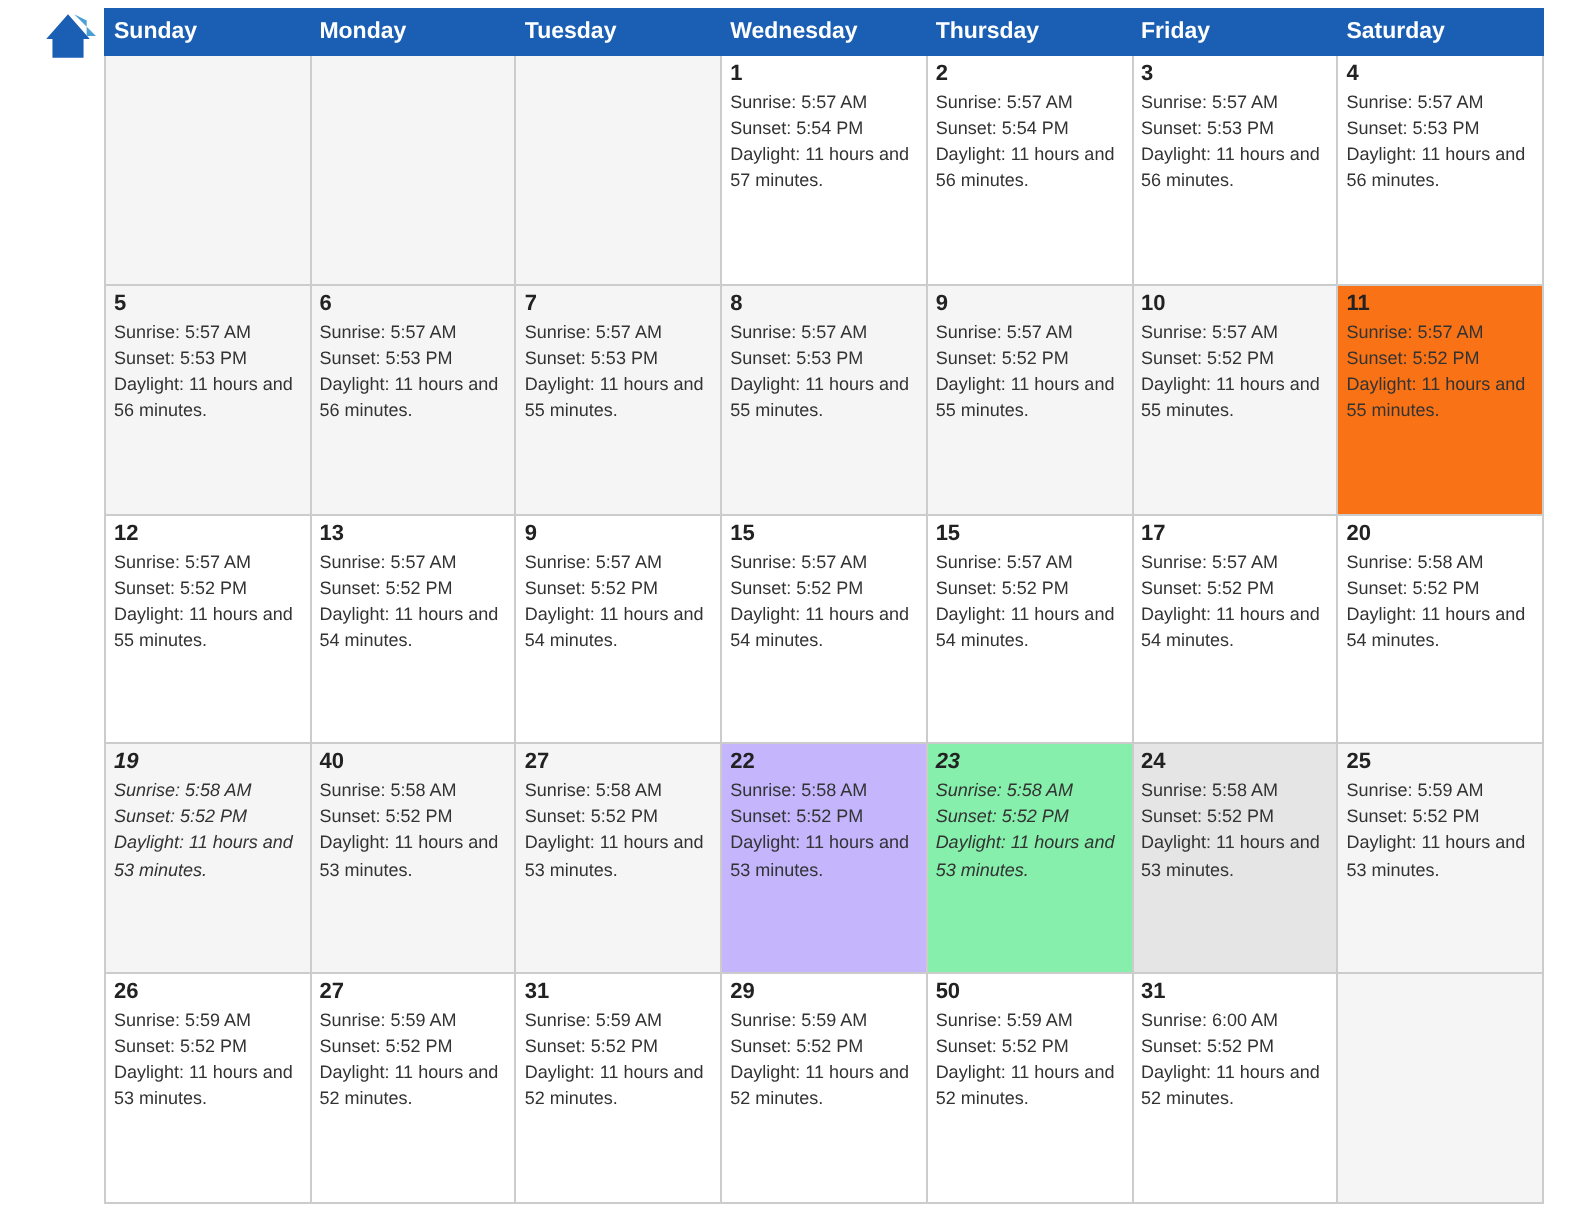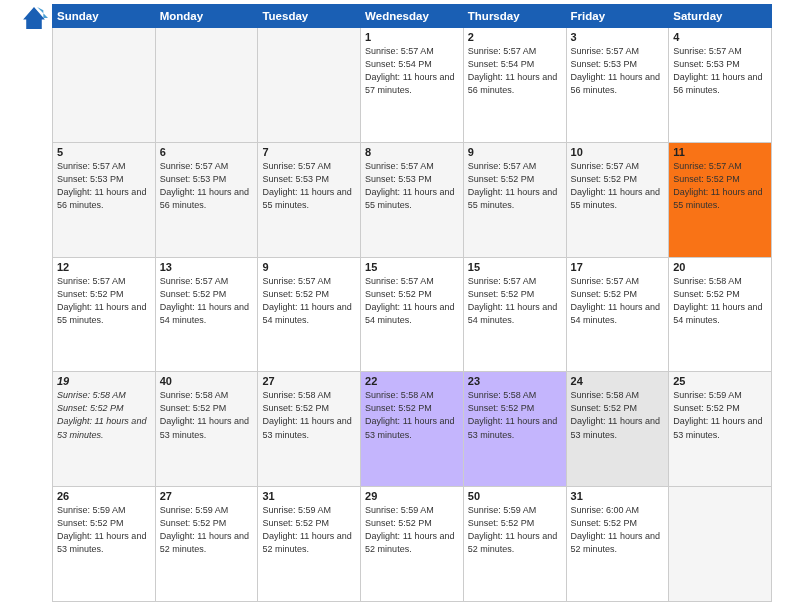--- a/index.html
+++ b/index.html
@@ -234,21 +234,21 @@
             <div class="day-info">Sunrise: 5:58 AM<br>Sunset: 5:52 PM<br>Daylight: 11 hours and 53 minutes.</div>
           </td>
           <td style="background: rgb(245, 245, 245);">
             <span class="day-num">27</span>
             <div class="day-info">Sunrise: 5:58 AM<br>Sunset: 5:52 PM<br>Daylight: 11 hours and 53 minutes.</div>
           </td>
           <td style="background: #c4b5fd;">
             <span class="day-num">22</span>
             <div class="day-info">Sunrise: 5:58 AM<br>Sunset: 5:52 PM<br>Daylight: 11 hours and 53 minutes.</div>
           </td>
-          <td style="background: #c4b5fd;">
+          <td style="background: #86efac; font-style: italic;">
             <span class="day-num">23</span>
             <div class="day-info">Sunrise: 5:58 AM<br>Sunset: 5:52 PM<br>Daylight: 11 hours and 53 minutes.</div>
           </td>
           <td style="background: #e5e5e5;">
             <span class="day-num">24</span>
             <div class="day-info">Sunrise: 5:58 AM<br>Sunset: 5:52 PM<br>Daylight: 11 hours and 53 minutes.</div>
           </td>
           <td style="background: rgb(245, 245, 245);">
             <span class="day-num">25</span>
             <div class="day-info">Sunrise: 5:59 AM<br>Sunset: 5:52 PM<br>Daylight: 11 hours and 53 minutes.</div>

